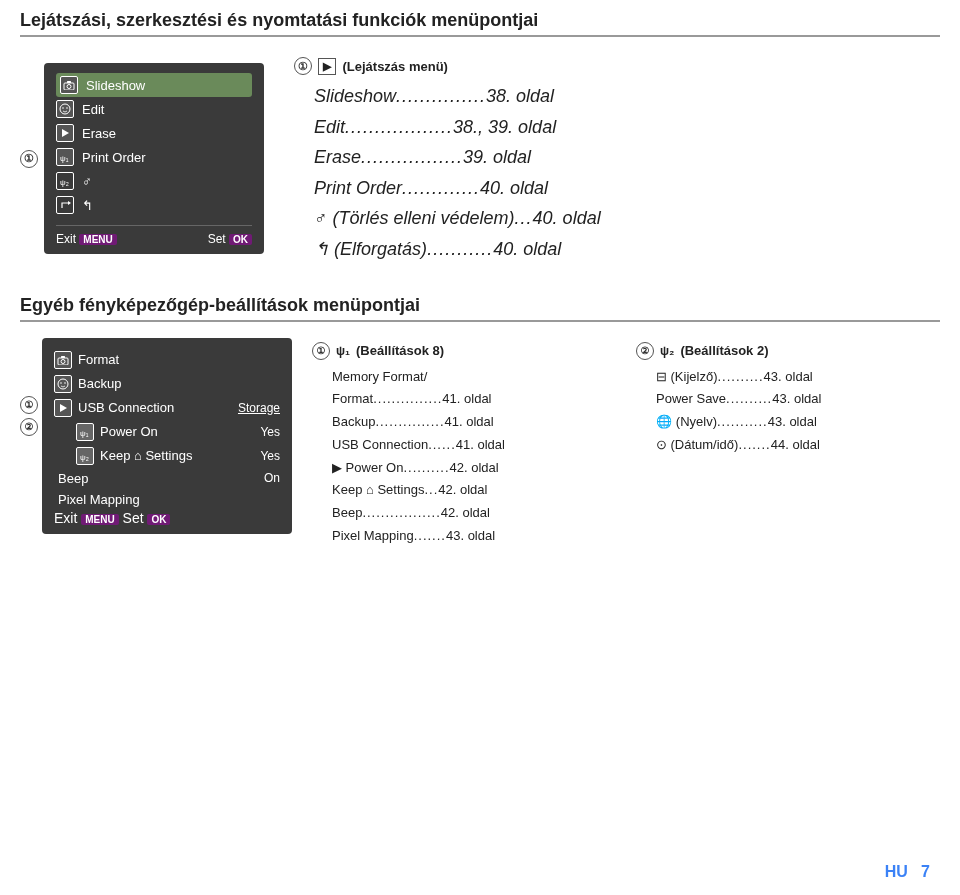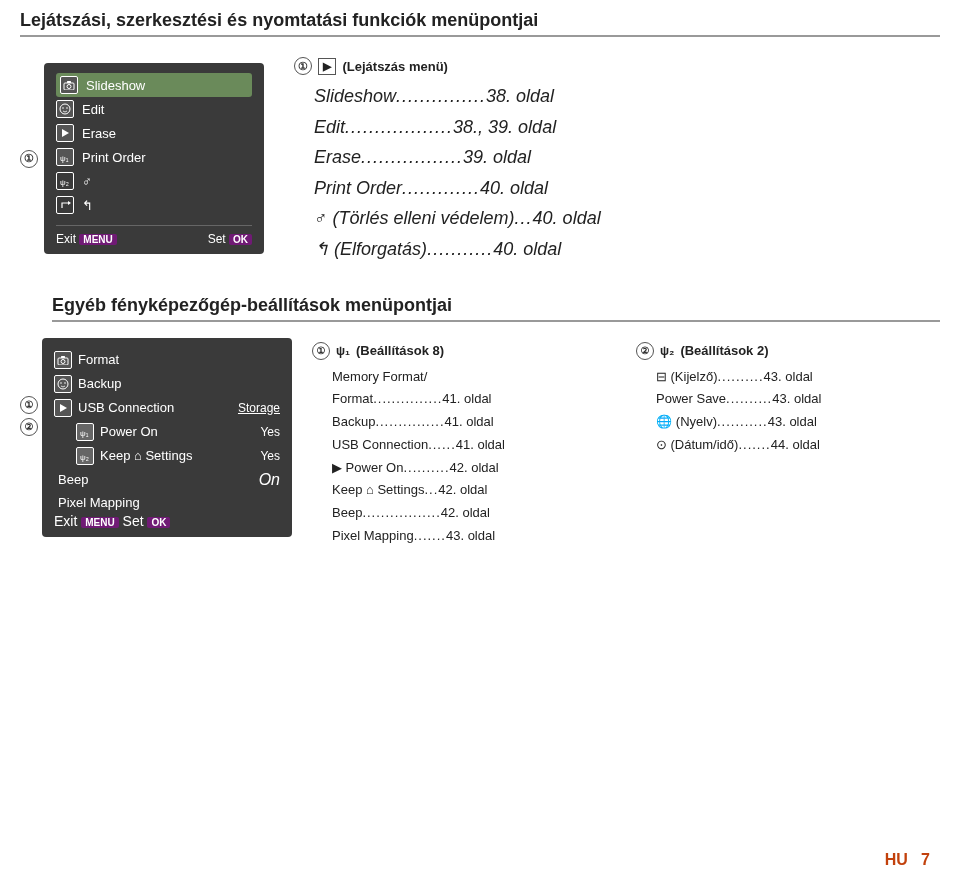--- a/index.html
+++ b/index.html
@@ -133,21 +133,20 @@
 
     
     .bottom-heading {
       font-size: 18px;
       font-weight: bold;
       color: #222;
       border-bottom: 2px solid #999;
       padding-bottom: 4px;
       margin-bottom: 16px;
       margin-top: 10px;
-      margin-left: 32px;
     }
 
     .bottom-section {
       display: flex;
       gap: 20px;
     }
 
     .menu-panel-bottom {
       background: #3a3a3a;
       color: #fff;
@@ -193,25 +192,25 @@
 
     .bottom-info-row {
       font-size: 13px;
       line-height: 1.75;
       padding-left: 20px;
     }
 
     
     .page-footer {
       position: absolute;
-      bottom: 26px;
+      bottom: 14px;
       right: 30px;
       font-size: 16px;
       font-weight: bold;
-      color: #c2410c;
+      color: #3b82f6;
     }
 
     .dots { letter-spacing: 1px; }
   </style>
 </head>
 <body>
 
 <div>
   <div class="section-heading">Lejátszási, szerkesztési és nyomtatási funkciók menüpontjai</div>
 </div>
@@ -358,21 +357,21 @@
         <div class="icon-box" style="background:#666;">
           <svg width="12" height="12" viewBox="0 0 12 12">
               <text x="1" y="10" font-size="8" fill="#fff">ψ₂</text>
             </svg>
         </div>
         <span>Keep ⌂ Settings</span>
         <span class="right-val" style="margin-left:auto; font-size:12px;">Yes</span>
       </div>
       <div class="menu-item">
         <span style="padding-left:4px;">Beep</span>
-        <span class="right-val" style="margin-left:auto; font-size:16px;font-style:italic;">On</span>
+        <span class="right-val" style="margin-left:auto; font-size:12px;">On</span>
       </div>
       <div class="menu-item">
         <span style="padding-left:4px;">Pixel Mapping</span>
       </div>
 
       <div class="panel-footer">
         <span>Exit <span class="btn-key">MENU</span></span>
         <span>Set <span class="btn-key">OK</span></span>
       </div>
     </div>

